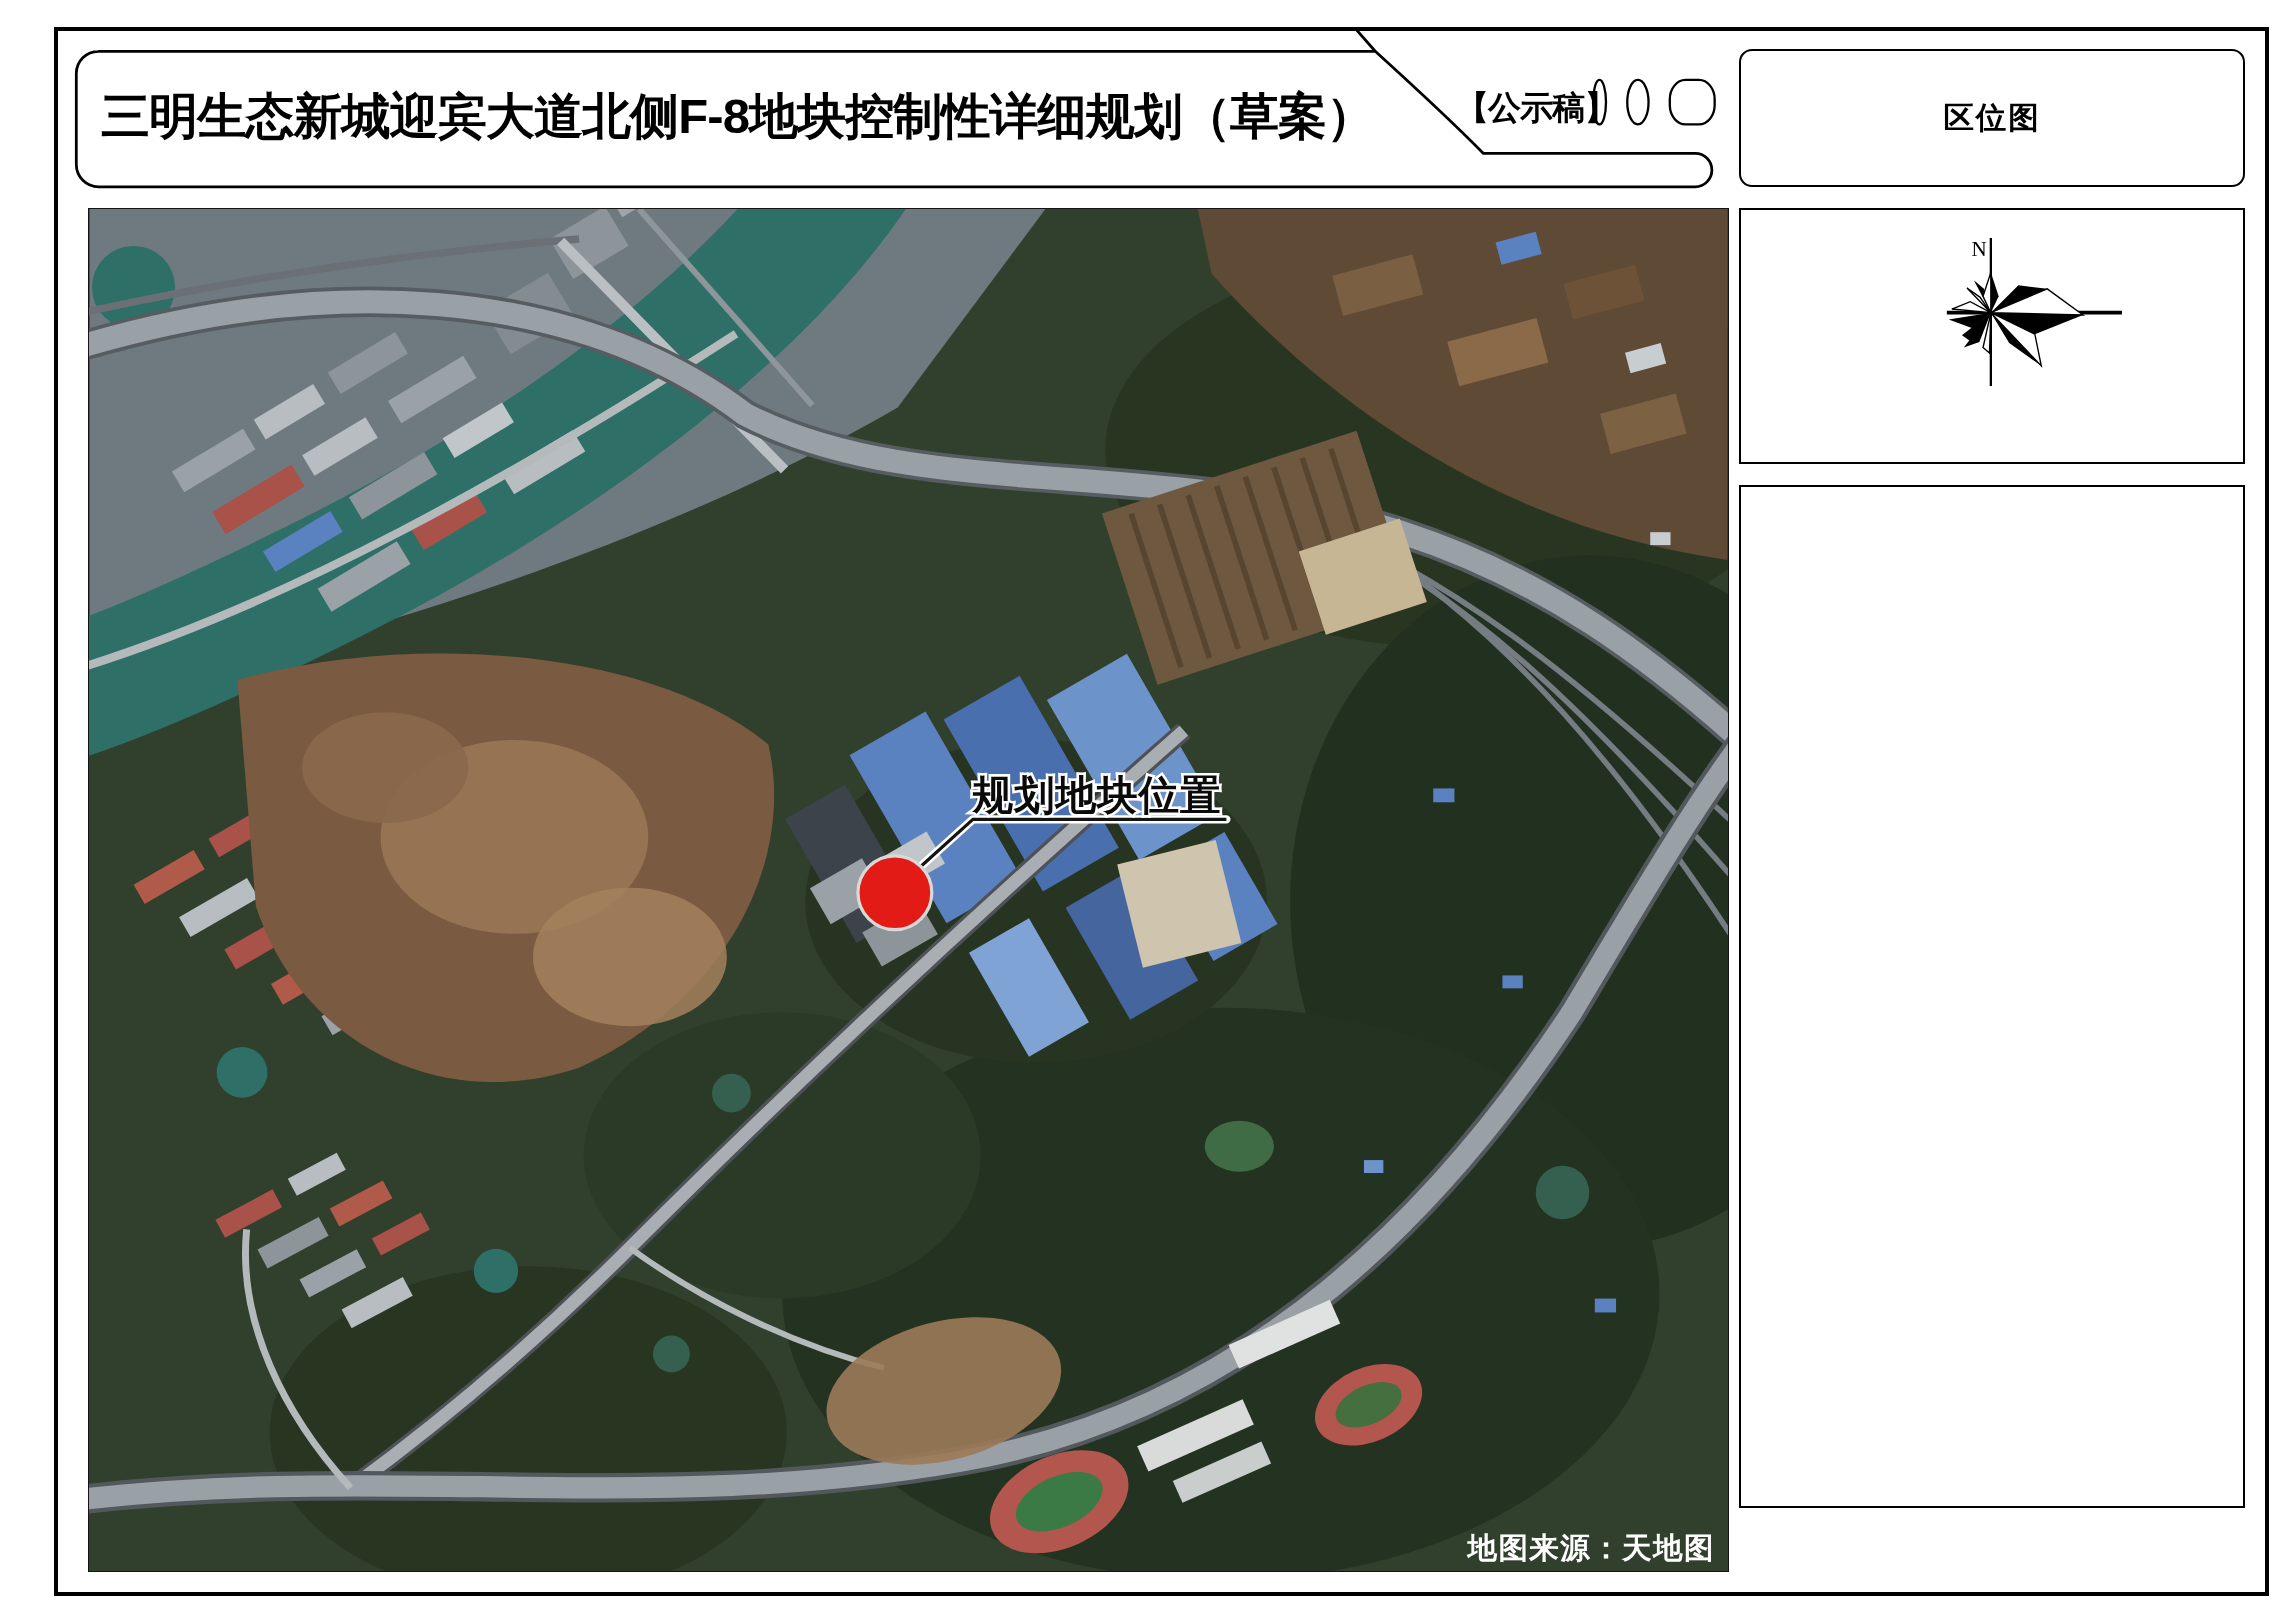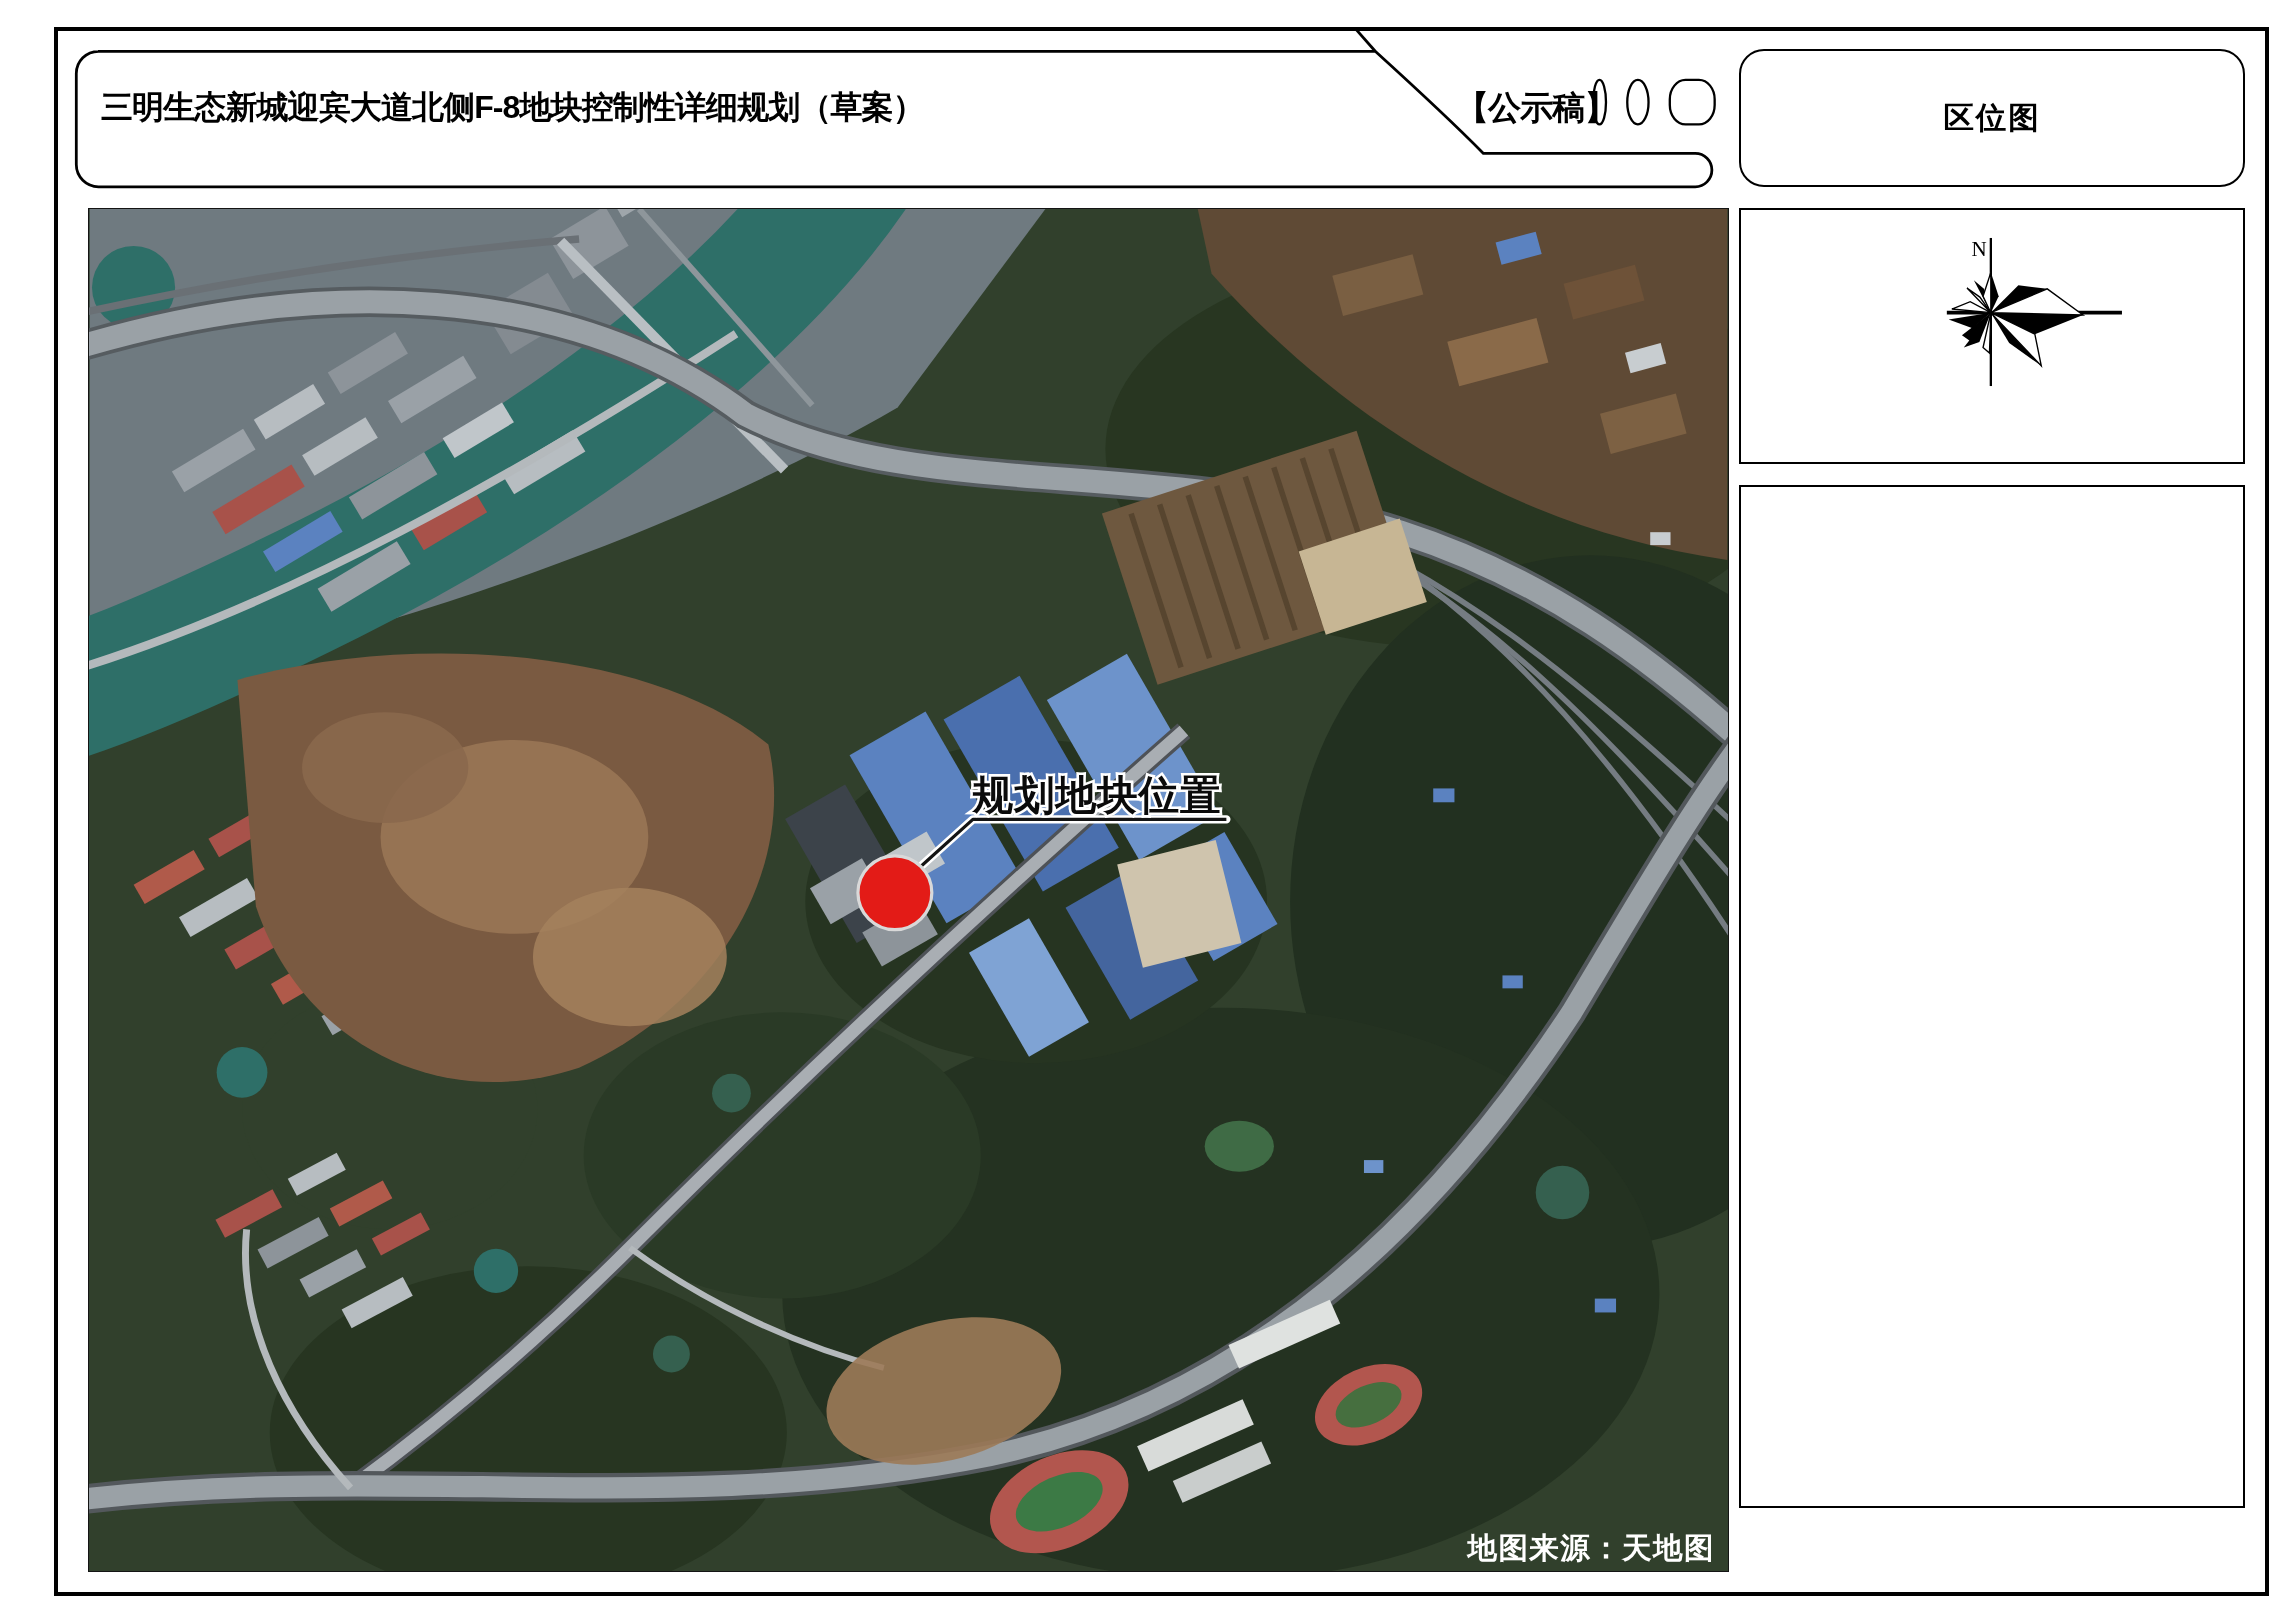--- a/index.html
+++ b/index.html
@@ -2,24 +2,24 @@
 <html style="font-size:7.4px"><head>
 <meta charset="utf-8">
 <style>
   html,body{margin:0;padding:0;background:#fff;}
   .page{position:relative;width:2295px;height:1623px;background:#fff;overflow:hidden;
         font-family:"Liberation Sans","DejaVu Sans",sans-serif;color:#000;}
   .frame{position:absolute;left:54px;top:27px;width:2215px;height:1569px;
          border:4.2px solid #000;box-sizing:border-box;}
   .banner-svg{position:absolute;left:0;top:0;width:2295px;height:1623px;}
   .page-title{position:absolute;left:101px;top:91px;width:1281px;
-              font-size:32px;font-weight:900;letter-spacing:-0.9px;line-height:1.04;white-space:nowrap;}
+              font-size:49px;font-weight:900;letter-spacing:-0.9px;line-height:1.04;white-space:nowrap;}
   .notice{position:absolute;left:1456px;top:86px;font-size:33px;font-weight:800;letter-spacing:-0.9px;}
   .side-panel{position:absolute;left:1739px;width:506px;box-sizing:border-box;background:#fff;}
-  .loc-panel{top:49px;height:138px;border:2.8px solid #000;border-radius:25px;
+  .loc-panel{top:49px;height:138px;border:2.8px solid #000;border-radius:13px;
              display:flex;align-items:center;justify-content:center;}
   .loc-title{font-size:30.5px;font-weight:800;letter-spacing:1.9px;}
   .compass-panel{top:208px;height:256px;border:2.3px solid #000;}
   .detail-panel{top:485px;height:1023px;border:2.3px solid #000;}
   .company-bar{top:1529px;height:44px;border:2.3px solid #000;
                display:flex;align-items:center;justify-content:center;}
   .company-name{font-size:21px;font-weight:700;letter-spacing:2.8px;}
   .map{position:absolute;left:88px;top:208px;width:1641px;height:1364px;
        border:1.9px solid #141414;box-sizing:border-box;background:#31402c;overflow:hidden;}
   .map svg{display:block;width:100%;height:100%;}

